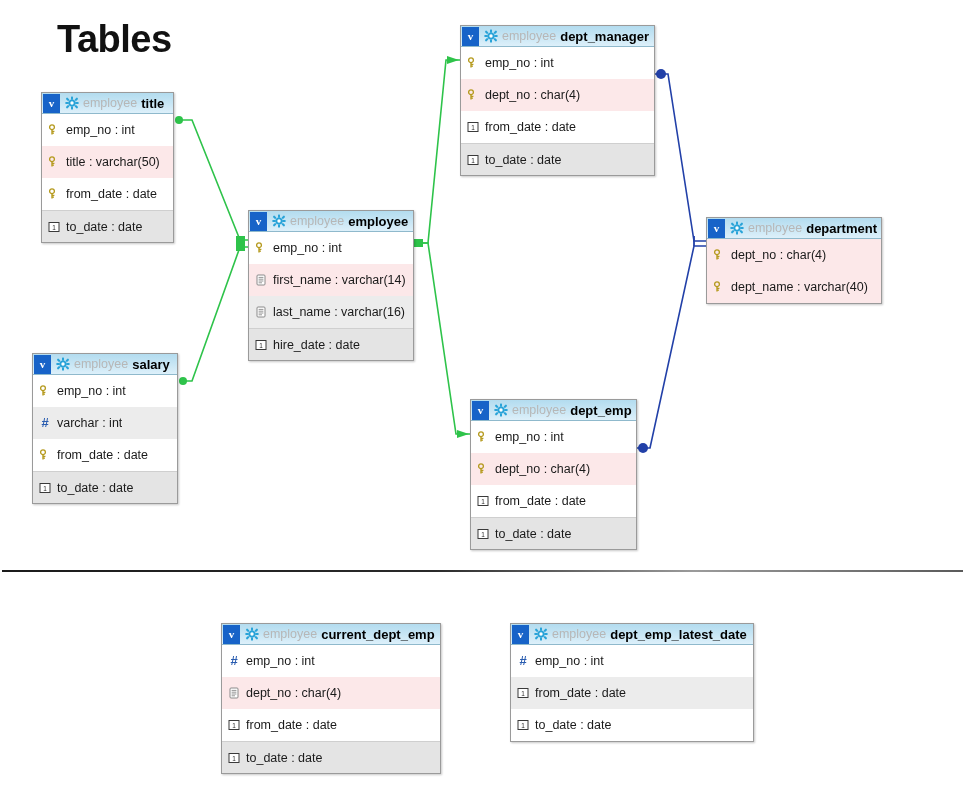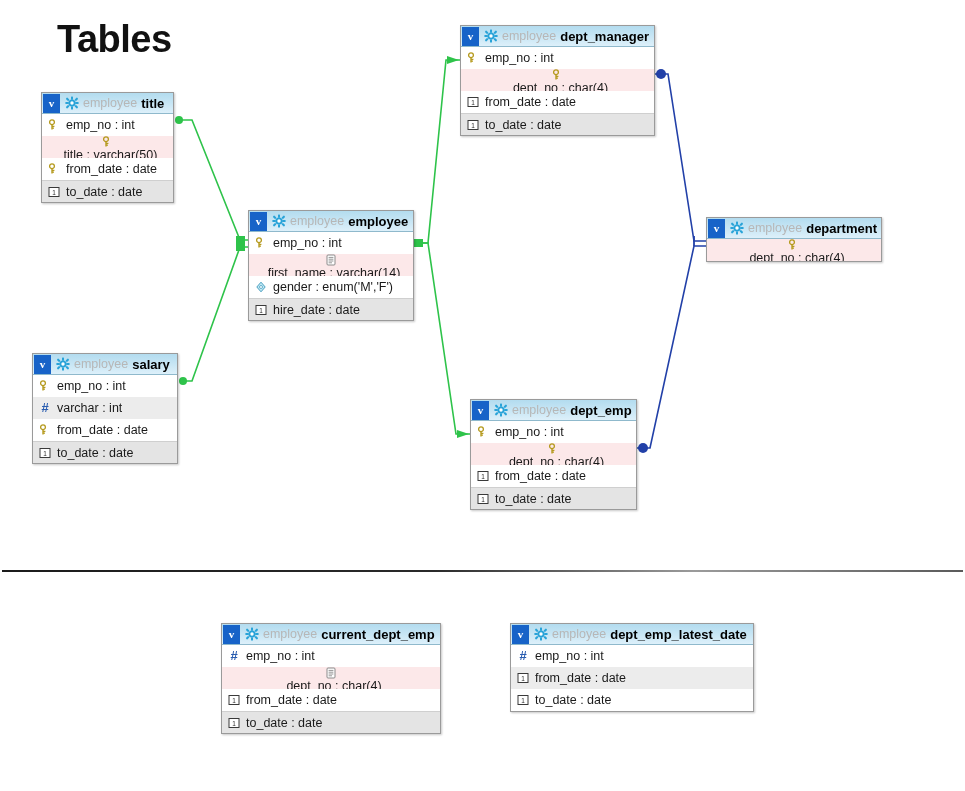--- a/index.html
+++ b/index.html
@@ -78,31 +78,31 @@
     font-size:12.5px;
     margin-right:4px;
   }
   .entity-name{
     color:#000000;
     font-size:13px;
     font-weight:bold;
   }
 
   .ent-row{
-    height:22px;
+    height:32px;
     display:flex;
     align-items:center;
     padding-left:6px;
     box-sizing:border-box;
     background:#ffffff;
     color:#1a1a1a;
     font-size:12.5px;
     white-space:nowrap;
   }
-  .ent-row.pk{background:#fce8e9;flex-direction:column;}
+  .ent-row.pk{background:#fce8e9;}
   .ent-row.alt{background:#ececec;}
   .ent-row.last{background:#e4e4e4;border-top:1px solid #cfcfcf;}
   .row-icon{
     width:12px;height:12px;
     margin-right:6px;
     flex:0 0 auto;
     display:inline-block;
     position:relative;
   }
   .row-icon svg{display:block;}
@@ -323,28 +323,28 @@
         </div>
         <div class="ent-row pk">
           <span class="row-icon">
             <svg width="12" height="12" viewBox="0 0 12 12">
               <rect x="2" y="1" width="8" height="10" rx="1" fill="#ffffff" stroke="#8a8a8a" stroke-width="1"></rect>
               <path d="M3.6 3.4 H8.4 M3.6 5.2 H8.4 M3.6 7 H8.4 M3.6 8.8 H7" stroke="#8a8a8a" stroke-width="0.9"></path>
             </svg>
           </span>
           <span class="row-label">first_name : varchar(14)</span>
         </div>
-        <div class="ent-row">
-          <span class="row-icon">
-            <svg width="12" height="12" viewBox="0 0 12 12">
-              <path d="M6 1.2 L10.2 6 L6 10.8 L1.8 6 Z" fill="#bfe9f5" stroke="#4b9fc0" stroke-width="1"></path>
-              <circle cx="6" cy="6" r="1.5" fill="#ffffff" stroke="#4b9fc0" stroke-width="0.8"></circle>
-            </svg>
-          </span>
-          <span class="row-label">gender : enum('M','F')</span>
+        <div class="ent-row alt">
+          <span class="row-icon">
+            <svg width="12" height="12" viewBox="0 0 12 12">
+              <rect x="2" y="1" width="8" height="10" rx="1" fill="#ffffff" stroke="#8a8a8a" stroke-width="1"></rect>
+              <path d="M3.6 3.4 H8.4 M3.6 5.2 H8.4 M3.6 7 H8.4 M3.6 8.8 H7" stroke="#8a8a8a" stroke-width="0.9"></path>
+            </svg>
+          </span>
+          <span class="row-label">last_name : varchar(16)</span>
         </div>
         <div class="ent-row last">
           <span class="row-icon">
             <svg width="12" height="12" viewBox="0 0 12 12">
               <rect x="1" y="1.5" width="10" height="9" fill="#ffffff" stroke="#3a3a3a" stroke-width="1"></rect>
               <text x="6" y="8.6" font-size="6.4" text-anchor="middle" fill="#2a2a2a" font-family="Liberation Sans, sans-serif">1</text>
             </svg>
           </span>
           <span class="row-label">hire_date : date</span>
         </div>
@@ -373,20 +373,30 @@
         </div>
         <div class="ent-row pk">
           <span class="row-icon">
             <svg width="12" height="12" viewBox="0 0 12 12">
               <circle cx="4" cy="3.2" r="2.4" fill="none" stroke="#b59a1e" stroke-width="1.3"></circle>
               <path d="M4 5.6 L4 10.6" stroke="#b59a1e" stroke-width="1.4"></path>
               <path d="M4 7.4 L6.4 7.4 M4 9.2 L6 9.2" stroke="#b59a1e" stroke-width="1.2"></path>
             </svg>
           </span>
           <span class="row-label">dept_no : char(4)</span>
+        </div>
+        <div class="ent-row pk">
+          <span class="row-icon">
+            <svg width="12" height="12" viewBox="0 0 12 12">
+              <circle cx="4" cy="3.2" r="2.4" fill="none" stroke="#b59a1e" stroke-width="1.3"></circle>
+              <path d="M4 5.6 L4 10.6" stroke="#b59a1e" stroke-width="1.4"></path>
+              <path d="M4 7.4 L6.4 7.4 M4 9.2 L6 9.2" stroke="#b59a1e" stroke-width="1.2"></path>
+            </svg>
+          </span>
+          <span class="row-label">dept_name : varchar(40)</span>
         </div>
       </div>
       <div class="entity" style="left: 32px; top: 353px; width: 146px;">
         <div class="ent-header">
           <div class="badge-v">v</div>
           <div class="gear-icon">
             <svg width="14" height="14" viewBox="0 0 14 14">
               <g fill="#29a3d8">
                 <rect x="6" y="0.4" width="2" height="3.4" rx="0.6"></rect>
                 <rect x="6" y="10.2" width="2" height="3.4" rx="0.6"></rect>

